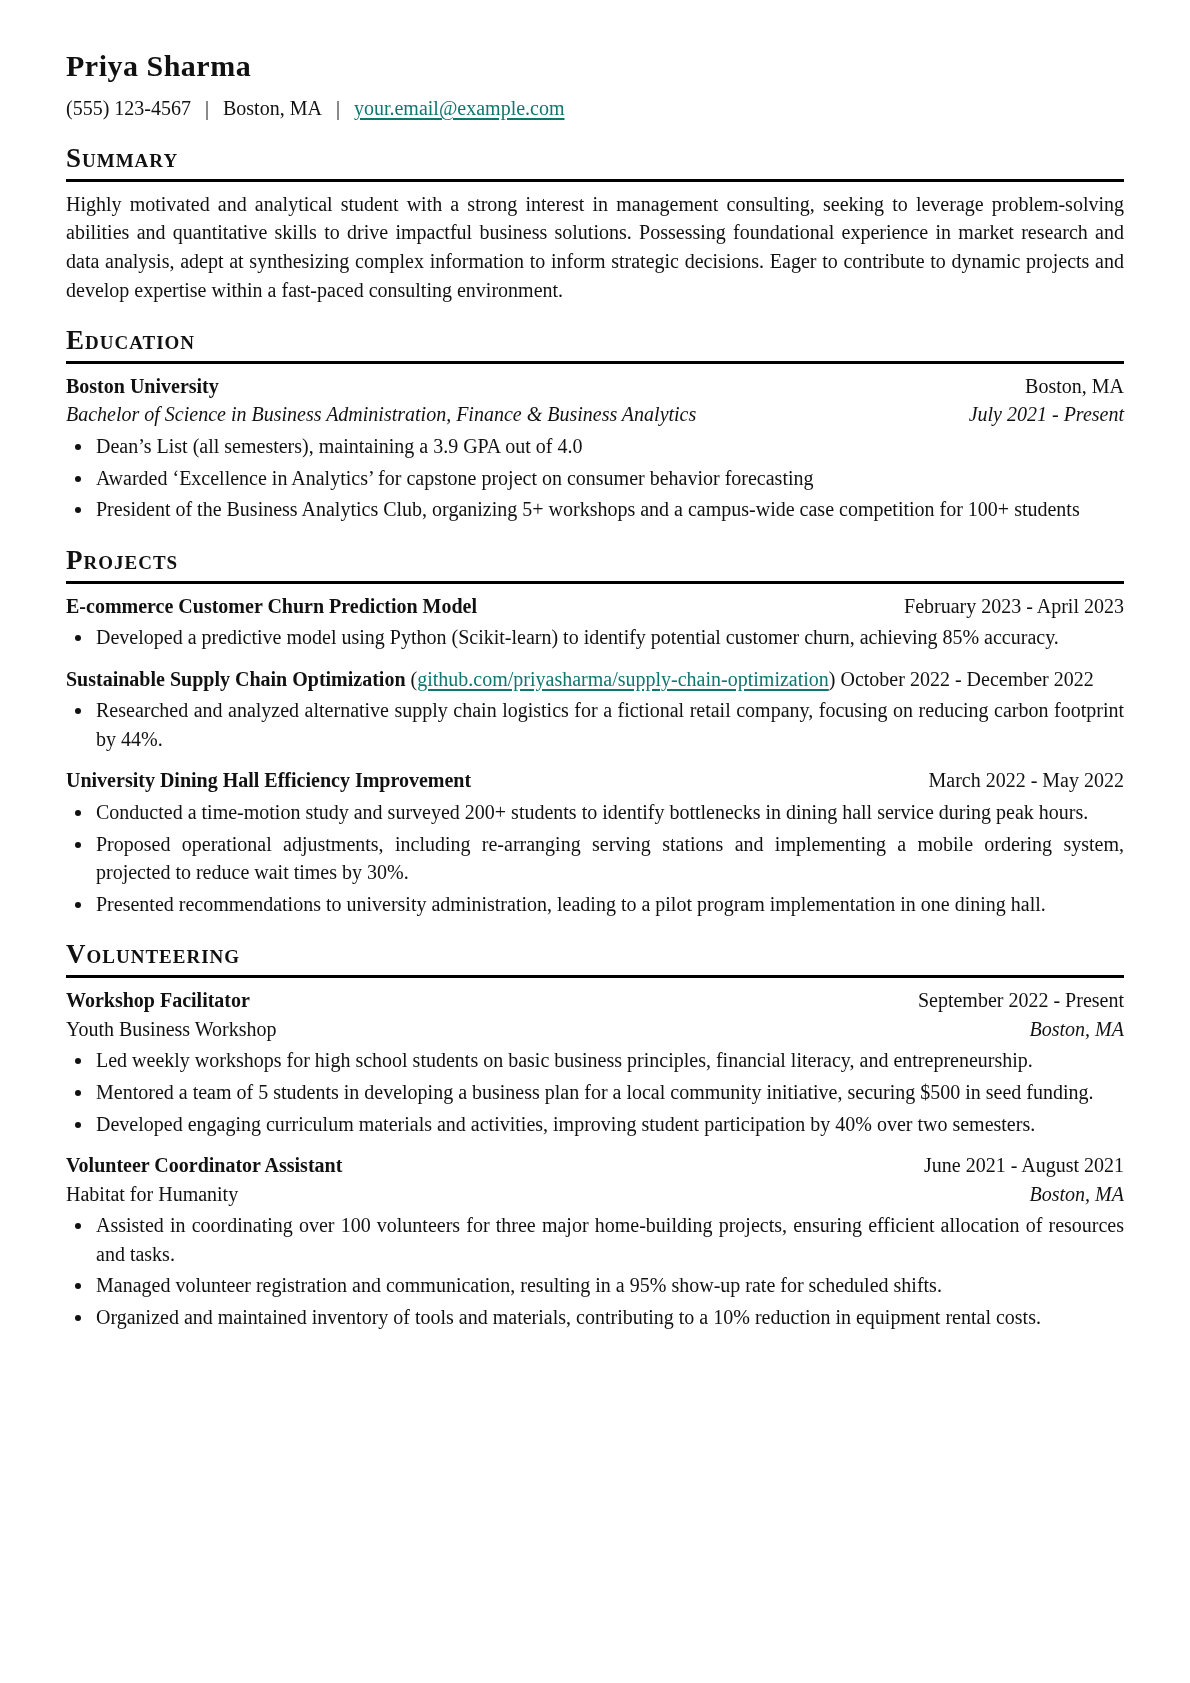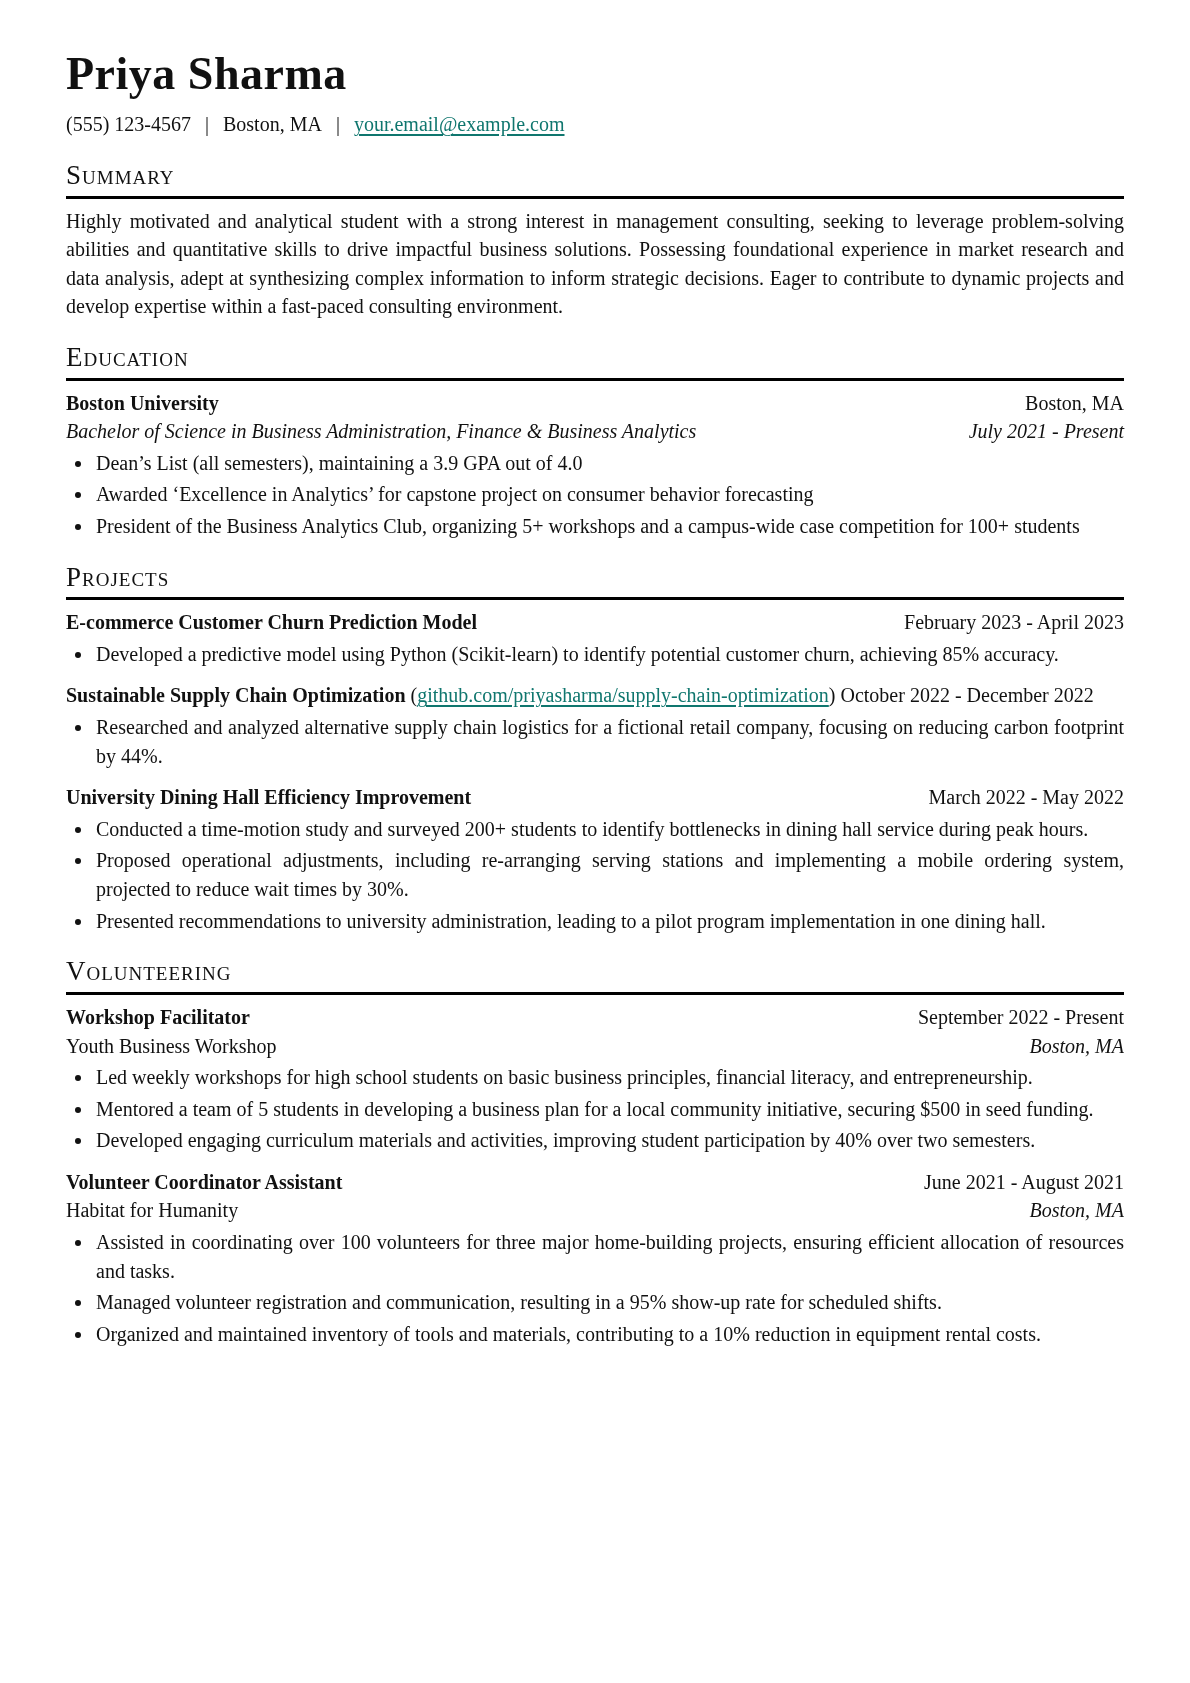--- a/index.html
+++ b/index.html
@@ -14,21 +14,21 @@
     height: 1683px;
     background: #ffffff;
     color: #111111;
     font-family: "Liberation Serif", serif;
     font-size: 20px;
     line-height: 1.43;
     padding: 50px 66px 0 66px;
     overflow: hidden;
   }
   .name {
-    font-size: 46px;
+    font-size: 30px;
     font-weight: bold;
     line-height: 1.05;
     margin: 0;
     letter-spacing: 0.5px;
   }
   .contact {
     margin-top: 12px;
     font-size: 20px;
   }
   .contact .sep {
@@ -41,21 +41,21 @@
     text-decoration: underline;
     text-underline-offset: 3px;
     cursor: pointer;
   }
   .section {
     margin-top: 22px;
   }
   .section-title {
     font-size: 27px;
     font-variant: small-caps;
-    font-weight: 400;
+    font-weight: 700;
     letter-spacing: 1px;
     line-height: 1.1;
     border-bottom: 3px solid #000000;
     padding-bottom: 5px;
   }
   .section-body {
     margin-top: 8px;
   }
   .justify {
     text-align: justify;

